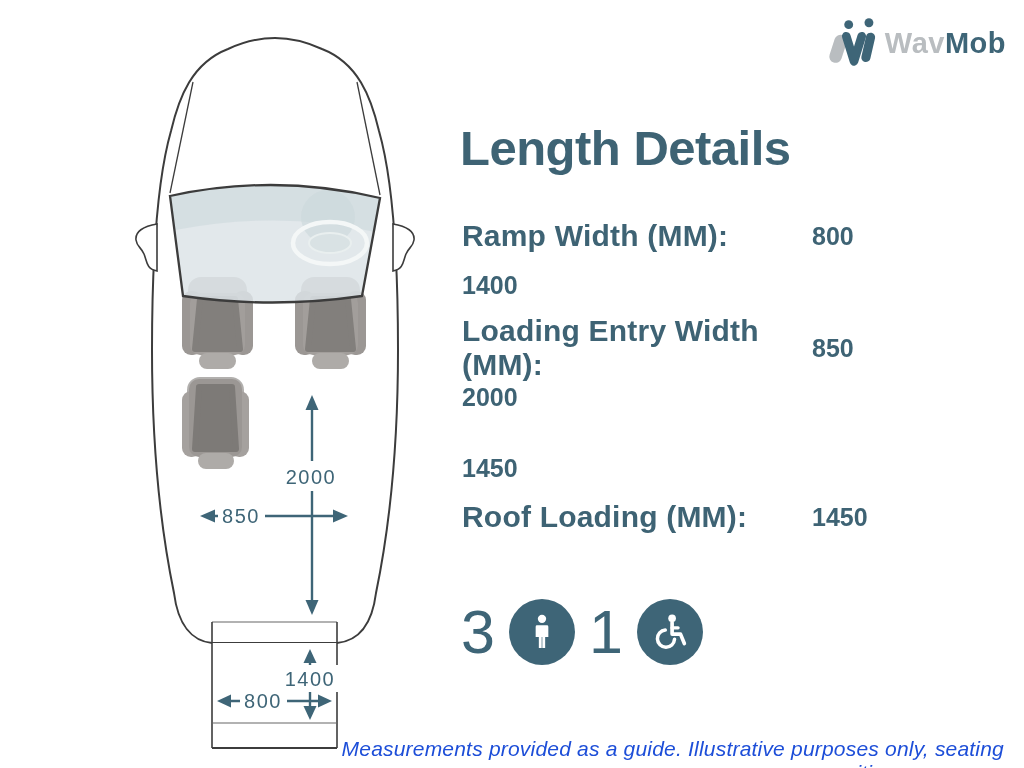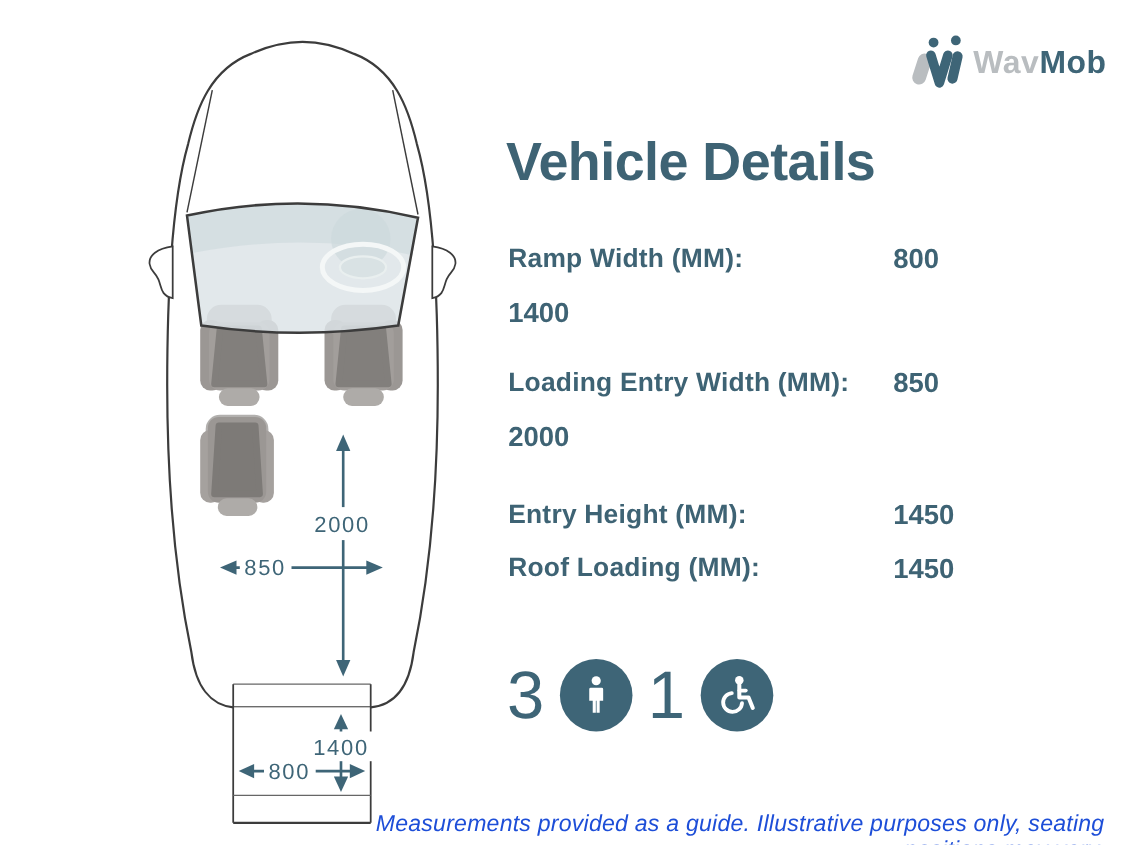--- a/index.html
+++ b/index.html
@@ -2,35 +2,35 @@
 <html><head>
 <meta charset="utf-8">
 <style>
   html,body{margin:0;padding:0;}
   body{
     width:1024px;height:768px;background:#ffffff;position:relative;overflow:hidden;
     font-family:"Liberation Sans", sans-serif;
     -webkit-font-smoothing:antialiased;
   }
   
-  .logo{position:absolute;top:30px;right:18px;display:flex;align-items:center;text-align:center;}
+  .logo{position:absolute;top:16px;right:18px;display:flex;align-items:center;text-align:center;}
   .logo svg{display:block;}
   .logo-text{font-size:29px;letter-spacing:.5px;margin-left:2px;line-height:1;}
   .logo-text .w1{color:#b9bdc0;font-weight:600;}
   .logo-text .w2{color:#3e6577;font-weight:700;}
   
   .title{
     position:absolute;left:460px;top:120px;
     font-size:49px;font-weight:700;color:#3e6374;letter-spacing:-.5px;
   }
   
   .spec-group{position:absolute;left:462px;width:428px;}
   .g1{top:221px;} .g2{top:333px;} .g3{top:453px;}
   .spec-row{display:flex;height:30px;margin-bottom:19px;align-items:center;}
-  .spec-label{flex:1;font-size:24px;font-weight:700;color:#3e6374;letter-spacing:.2px;}
+  .spec-label{flex:1;font-size:30px;font-weight:700;color:#3e6374;letter-spacing:.2px;}
   .spec-value{width:78px;font-size:25px;font-weight:700;color:#3e6374;text-align:left;}
   
   .capacity{position:absolute;left:461px;top:599px;display:flex;align-items:center;}
   .cap-num{font-size:61px;font-weight:400;color:#3e6577;line-height:66px;}
   .badge{width:66px;height:66px;border-radius:50%;background:#3e6577;
          display:flex;align-items:center;justify-content:center;margin:0 14px;}
   .badge svg{display:block;}
   
   .footer{
     position:absolute;right:20px;top:737px;width:700px;text-align:right;
@@ -49,21 +49,21 @@
       <rect x="7" y="19" width="13" height="30" rx="6.5" fill="#b9bdc0" transform="rotate(18 13.5 34)"></rect>
       <path d="M22 21 L30 47 L38 21" fill="none" stroke="#3e6577" stroke-width="9" stroke-linecap="round" stroke-linejoin="round"></path>
       <rect x="40" y="17" width="9.5" height="31" rx="4.75" fill="#3e6577" transform="rotate(13 44.7 32.5)"></rect>
       <circle cx="24.5" cy="9" r="4.6" fill="#3e6577"></circle>
       <circle cx="45.5" cy="7" r="4.6" fill="#3e6577"></circle>
     </svg>
   </span>
   <span class="logo-text"><span class="w1">Wav</span><span class="w2">Mob</span></span>
 </div>
 
-<div class="title">Vehicle Details</div>
+<div class="title">Length Details</div>
 
 <div class="spec-group g1">
   <div class="spec-row">
     <span class="spec-label">Ramp Width (MM):</span>
     <span class="spec-value">800</span>
   </div>
   <div class="spec-row">
     <span class="spec-value">1400</span>
   </div>
 </div>
@@ -73,21 +73,20 @@
     <span class="spec-label">Loading Entry Width (MM):</span>
     <span class="spec-value">850</span>
   </div>
   <div class="spec-row">
     <span class="spec-value">2000</span>
   </div>
 </div>
 
 <div class="spec-group g3">
   <div class="spec-row">
-    <span class="spec-label">Entry Height (MM):</span>
     <span class="spec-value">1450</span>
   </div>
   <div class="spec-row">
     <span class="spec-label">Roof Loading (MM):</span>
     <span class="spec-value">1450</span>
   </div>
 </div>
 
 <div class="capacity">
   <span class="cap-num">3</span>

